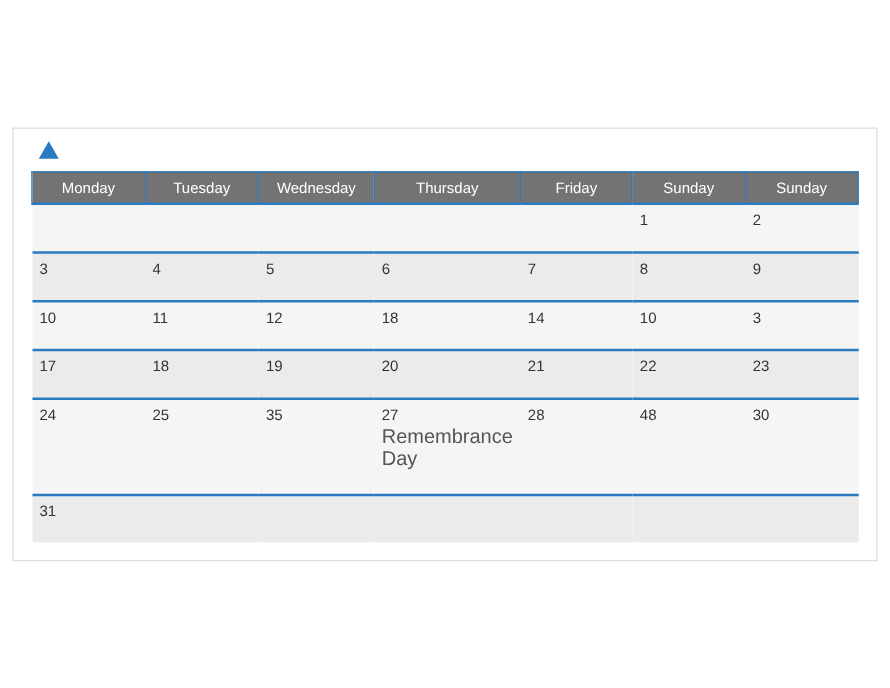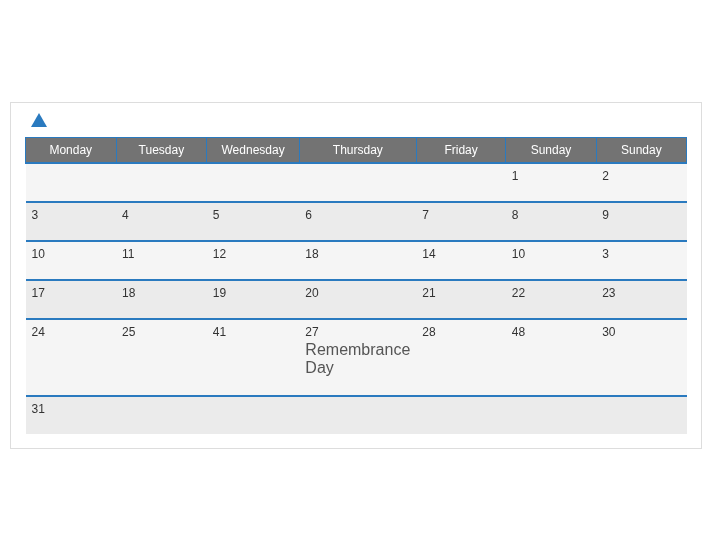--- a/index.html
+++ b/index.html
@@ -212,21 +212,21 @@
           </td>
         </tr>
         <tr>
           <td>
             <span class="day-number">24</span>
           </td>
           <td>
             <span class="day-number">25</span>
           </td>
           <td>
-            <span class="day-number">41</span>
+            <span class="day-number">35</span>
           </td>
           <td>
             <span class="day-number">27</span>
             <span class="event-label">Remembrance Day</span>
           </td>
           <td>
             <span class="day-number">28</span>
           </td>
           <td>
             <span class="day-number">48</span>

